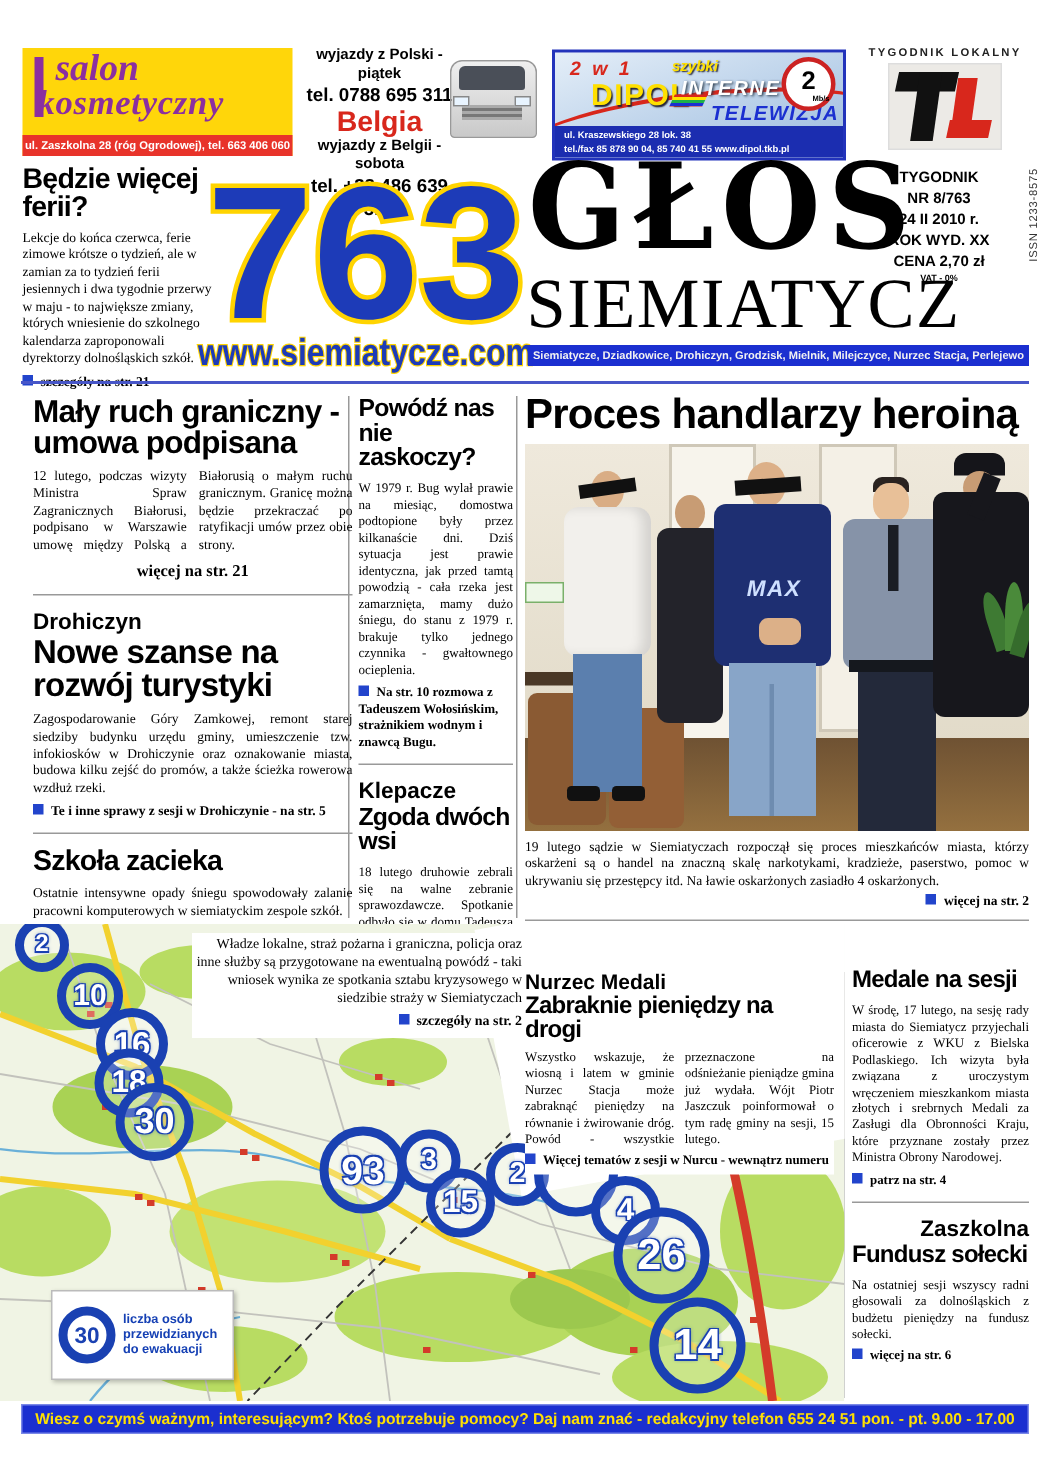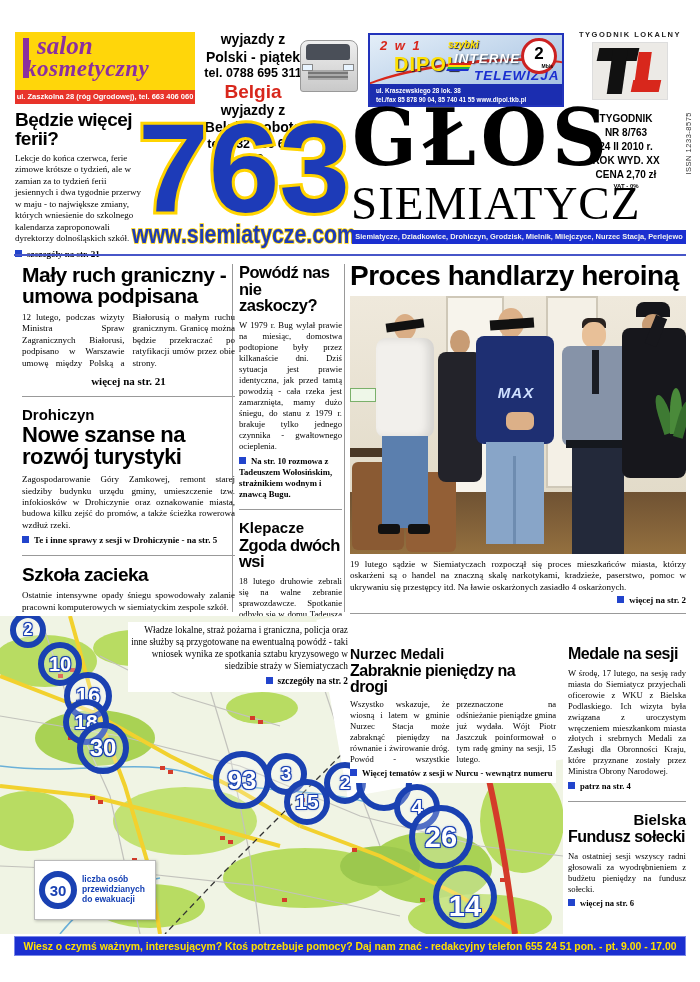--- a/index.html
+++ b/index.html
@@ -9,21 +9,21 @@
   
   .ad-salon{left:15px;top:32px;width:180px;height:72px;background:#ffd60a;}
   .salon-txt{position:absolute;left:10px;top:2px;font-family:"Liberation Serif",serif;
              font-style:italic;color:#8b2fa0;font-weight:bold;line-height:.95;}
   .salon-bar{position:absolute;left:8px;top:6px;width:6px;height:40px;background:#8b2fa0;}
   .salon-l1{font-size:25px;margin-left:12px;}
   .salon-l2{font-size:23px;letter-spacing:.5px;}
   .salon-strip{position:absolute;left:0;bottom:0;width:100%;height:14px;background:#e8332a;
                color:#fff;font-size:7.5px;line-height:14px;text-align:center;font-weight:bold;}
   .ad-belgia{left:203px;top:31px;width:100px;height:74px;text-align:center;font-weight:bold;line-height:1.25;}
-  .bg-small{font-size:14px;}
+  .bg-small{font-size:10px;}
   .bg-tel{font-size:12.5px;}
   .bg-name{font-size:19px;color:#d8271c;line-height:1.05;}
   .van{left:296px;top:36px;width:64px;height:60px;}
   .van-body{position:absolute;left:4px;top:4px;width:56px;height:50px;background:linear-gradient(#efefef,#c9c9c9);
             border:1px solid #999;border-radius:8px 8px 3px 3px;}
   .van-glass{position:absolute;left:10px;top:8px;width:44px;height:16px;background:#4a4f58;border-radius:4px 4px 2px 2px;}
   .van-grille{position:absolute;left:12px;top:34px;width:40px;height:10px;background:repeating-linear-gradient(#aaa 0 2px,#777 2px 4px);}
   .van-light{position:absolute;width:9px;height:5px;background:#e8f4ff;border:1px solid #888;top:28px;}
   .ad-dipol{left:368px;top:33px;width:192px;height:70px;border:2px solid #2233bb;
             background:linear-gradient(160deg,#e4eef8 0%,#bcd2ea 55%,#9cbade 100%);overflow:hidden;}
@@ -393,21 +393,21 @@
       </div>
     <div class="circle" style="left:356px;top:139px;width:56px;height:56px;font-size:20px;">
         <span></span>
       </div>
     <div class="circle" style="left:394px;top:168px;width:46px;height:46px;font-size:21px;">
         <span>4</span>
       </div>
     <div class="circle" style="left:409px;top:189px;width:64px;height:64px;font-size:29px;">
         <span>26</span>
       </div>
-    <div class="circle" style="left:433px;top:249px;width:64px;height:64px;font-size:29px;align-items:flex-end;">
+    <div class="circle" style="left:433px;top:249px;width:64px;height:64px;font-size:29px;">
         <span>14</span>
       </div>
 
     <div class="legend">
       <div class="legend-circle">
           <span>30</span>
         </div>
       <div class="legend-label">liczba osób przewidzianych do ewakuacji</div>
     </div>
   </div>
@@ -420,22 +420,22 @@
   </div>
 
   <div class="abs rcol">
     <div>
       <div class="atitle">Medale na sesji</div>
       <p class="body">W środę, 17 lutego, na sesję rady miasta do Siemiatycz przyjechali oficerowie z WKU z Bielska Podlaskiego. Ich wizyta była związana z uroczystym wręczeniem mieszkankom miasta złotych i srebrnych Medali za Zasługi dla Obronności Kraju, które przyznane zostały przez Ministra Obrony Narodowej.</p>
       <div class="bullet"><span class="sq"></span><span>patrz na str. 4</span></div>
     </div>
     <hr class="hr">
     <div>
-      <div class="kicker">Bielska</div>
+      <div class="kicker">Zaszkolna</div>
       <div class="atitle">Fundusz sołecki</div>
-      <p class="body">Na ostatniej sesji wszyscy radni głosowali za wyodrębnieniem z budżetu pieniędzy na fundusz sołecki.</p>
+      <p class="body">Na ostatniej sesji wszyscy radni głosowali za dolnośląskich z budżetu pieniędzy na fundusz sołecki.</p>
       <div class="bullet"><span class="sq"></span><span>więcej na str. 6</span></div>
     </div>
   </div>
 
   <div class="abs bottombar">Wiesz o czymś ważnym, interesującym? Ktoś potrzebuje pomocy?  Daj nam znać - redakcyjny telefon 655 24 51   pon. - pt.  9.00 - 17.00</div>
 
 </div>
 
 </body></html>

